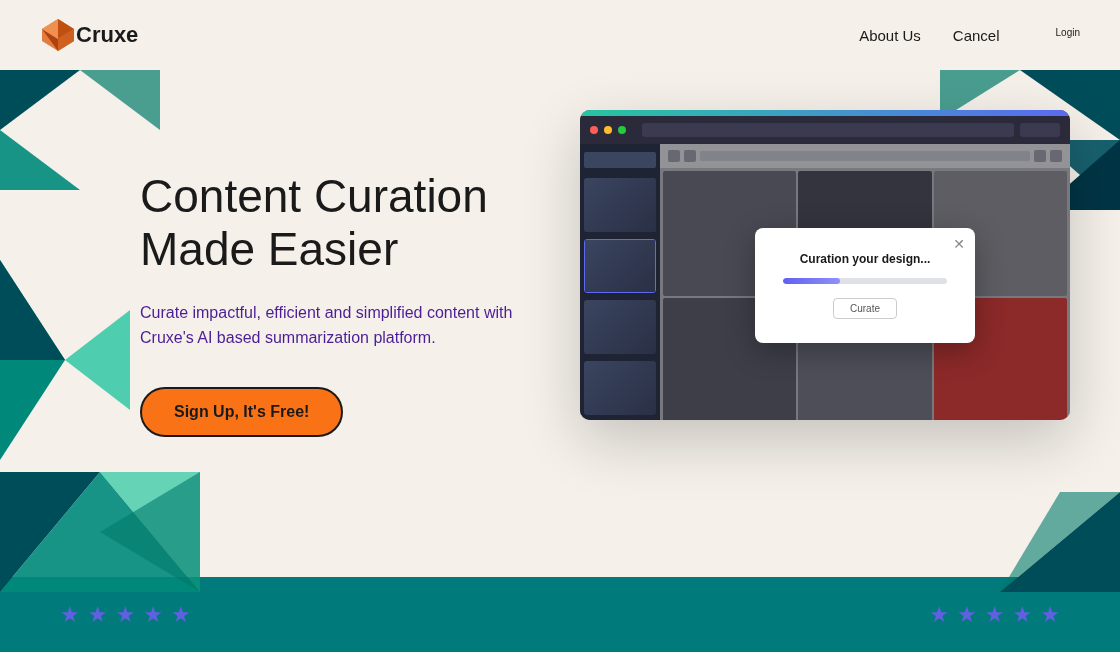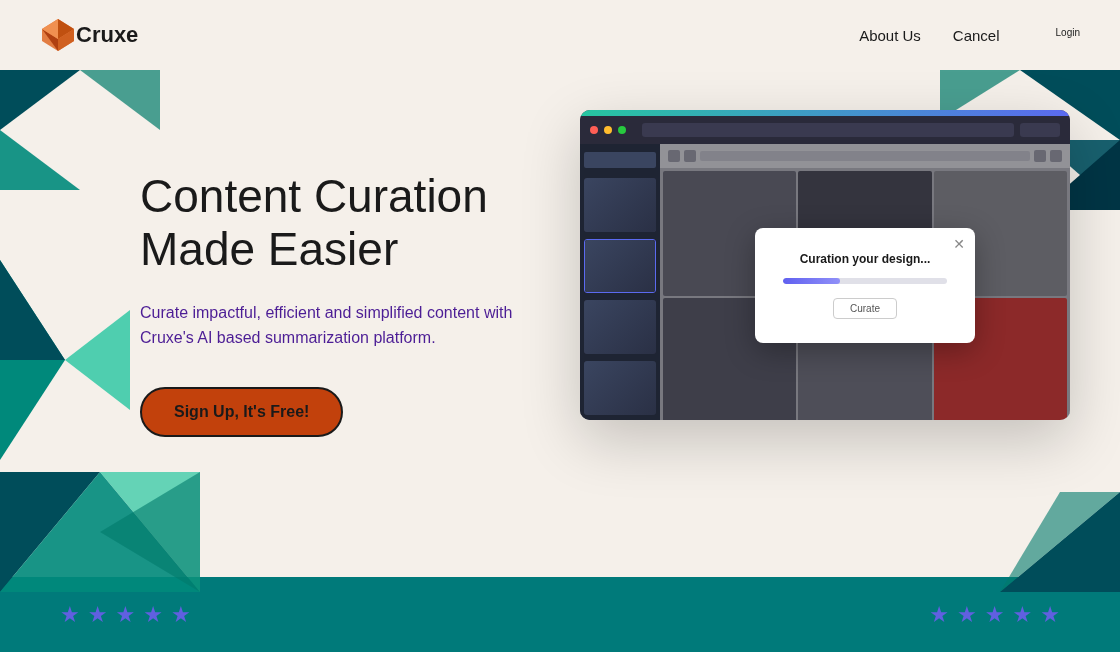--- a/index.html
+++ b/index.html
@@ -91,21 +91,21 @@
       color: #1a1a1a;
       margin-bottom: 24px;
     }
     .hero-subtitle {
       font-size: 16px;
       color: #4c1d95;
       line-height: 1.6;
       margin-bottom: 36px;
     }
     .hero-cta {
-      background: #c2410c;
+      background: #f97316;
       border: 2.5px solid #1a1a1a;
       border-radius: 30px;
       padding: 14px 32px;
       font-size: 16px;
       font-weight: 600;
       color: #1a1a1a;
       cursor: pointer;
     }
 
     

